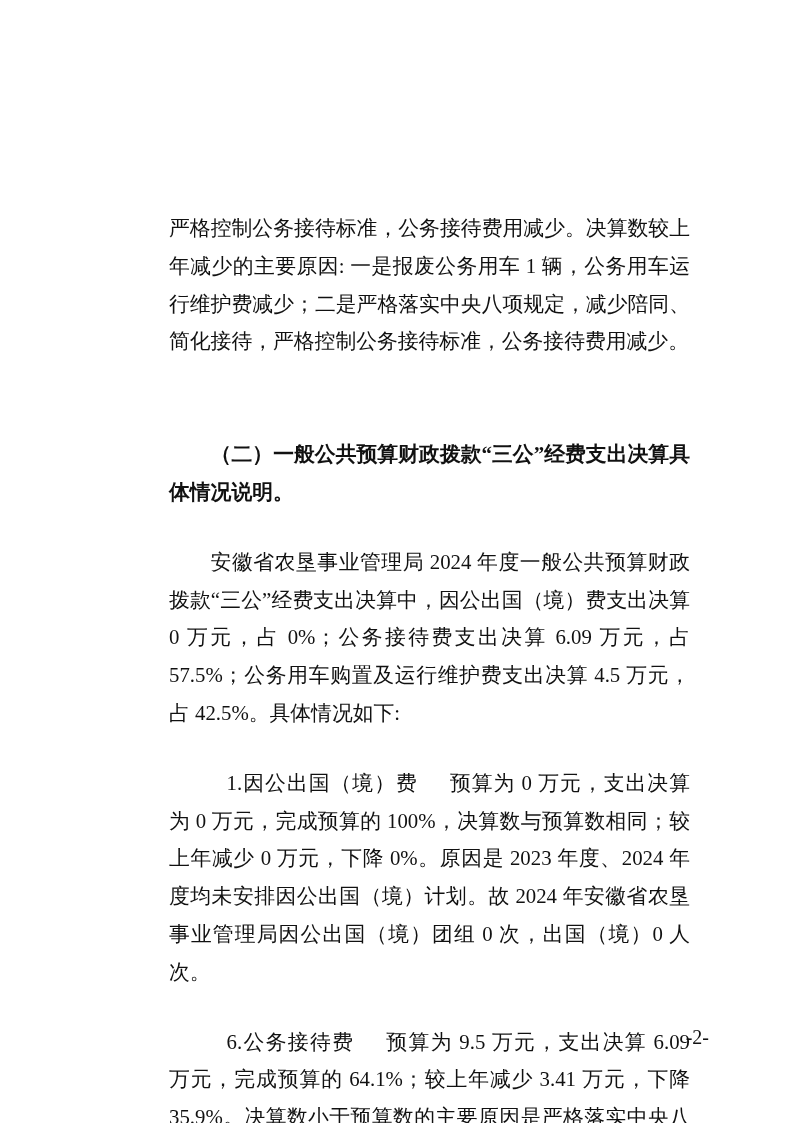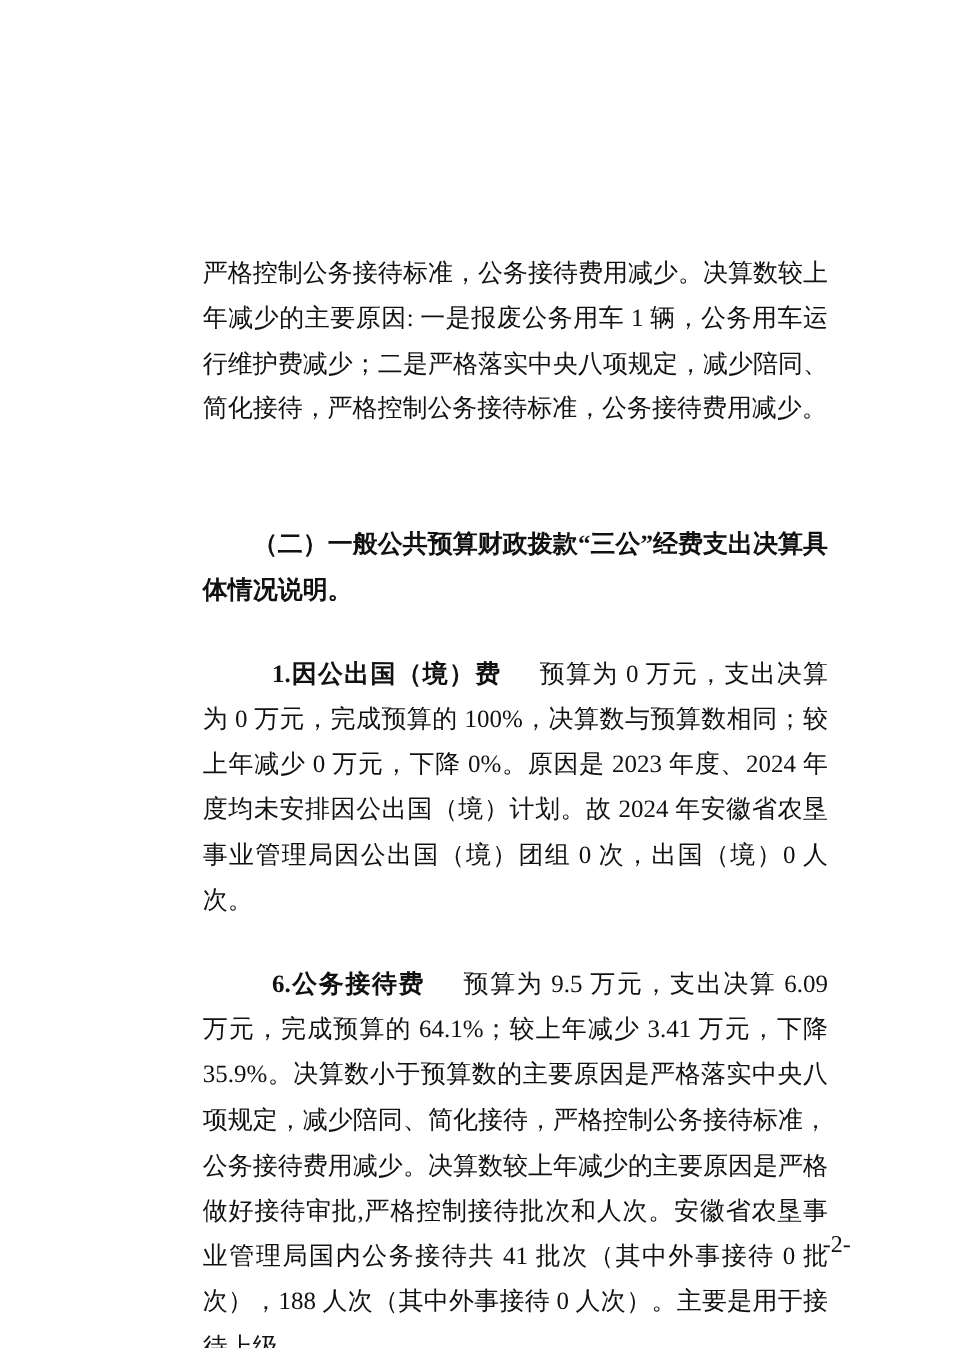--- a/index.html
+++ b/index.html
@@ -22,21 +22,21 @@
     top: 145px;
     width: 585px;
     font-size: 20.8px;
     line-height: 37.8px;
     text-align: justify;
     text-justify: inter-character;
   }
   p.para { margin: 0; }
   p.indent { text-indent: 2em; }
   p.heading { font-weight: 700; text-indent: 2em; margin-top: 43px; }
-  .bold { font-weight: 700; }
+  .bold { font-weight: 400; }
   .page-number {
     position: absolute;
     top: 976px;
     left: 0;
     width: 693px;
     text-align: right;
     font-size: 20px;
     line-height: 26px;
     color: #111111;
   }
@@ -45,20 +45,21 @@
 <body>
 
 <div class="page">
 
   <div class="text-block">
 
     <p class="para">严格控制公务接待标准，公务接待费用减少。决算数较上年减少的主要原因: 一是报废公务用车 1 辆，公务用车运行维护费减少；二是严格落实中央八项规定，减少陪同、简化接待，严格控制公务接待标准，公务接待费用减少。</p>
 
     <p class="para heading">（二）一般公共预算财政拨款“三公”经费支出决算具体情况说明。</p>
 
+    <p class="para indent">安徽省农垦事业管理局 2024 年度一般公共预算财政拨款“三公”经费支出决算中，因公出国（境）费支出决算 0 万元，占 0%；公务接待费支出决算 6.09 万元，占 57.5%；公务用车购置及运行维护费支出决算 4.5 万元，占 42.5%。具体情况如下:</p>
 
     <p class="para indent"><span class="bold">1.因公出国（境）费</span><span>预算为 0 万元，支出决算为 0 万元，完成预算的 100%，决算数与预算数相同；较上年减少 0 万元，下降 0%。原因是 2023 年度、2024 年度均未安排因公出国（境）计划。故 2024 年安徽省农垦事业管理局因公出国（境）团组 0 次，出国（境）0 人次。</span></p>
 
     <p class="para indent"><span class="bold">6.公务接待费</span><span>预算为 9.5 万元，支出决算 6.09 万元，完成预算的 64.1%；较上年减少 3.41 万元，下降 35.9%。决算数小于预算数的主要原因是严格落实中央八项规定，减少陪同、简化接待，严格控制公务接待标准，公务接待费用减少。决算数较上年减少的主要原因是严格做好接待审批,严格控制接待批次和人次。安徽省农垦事业管理局国内公务接待共 41 批次（其中外事接待 0 批次），188 人次（其中外事接待 0 人次）。主要是用于接待上级、</span></p>
 
   </div>
 
   <div class="page-number">-2-</div>
 
 </div>

